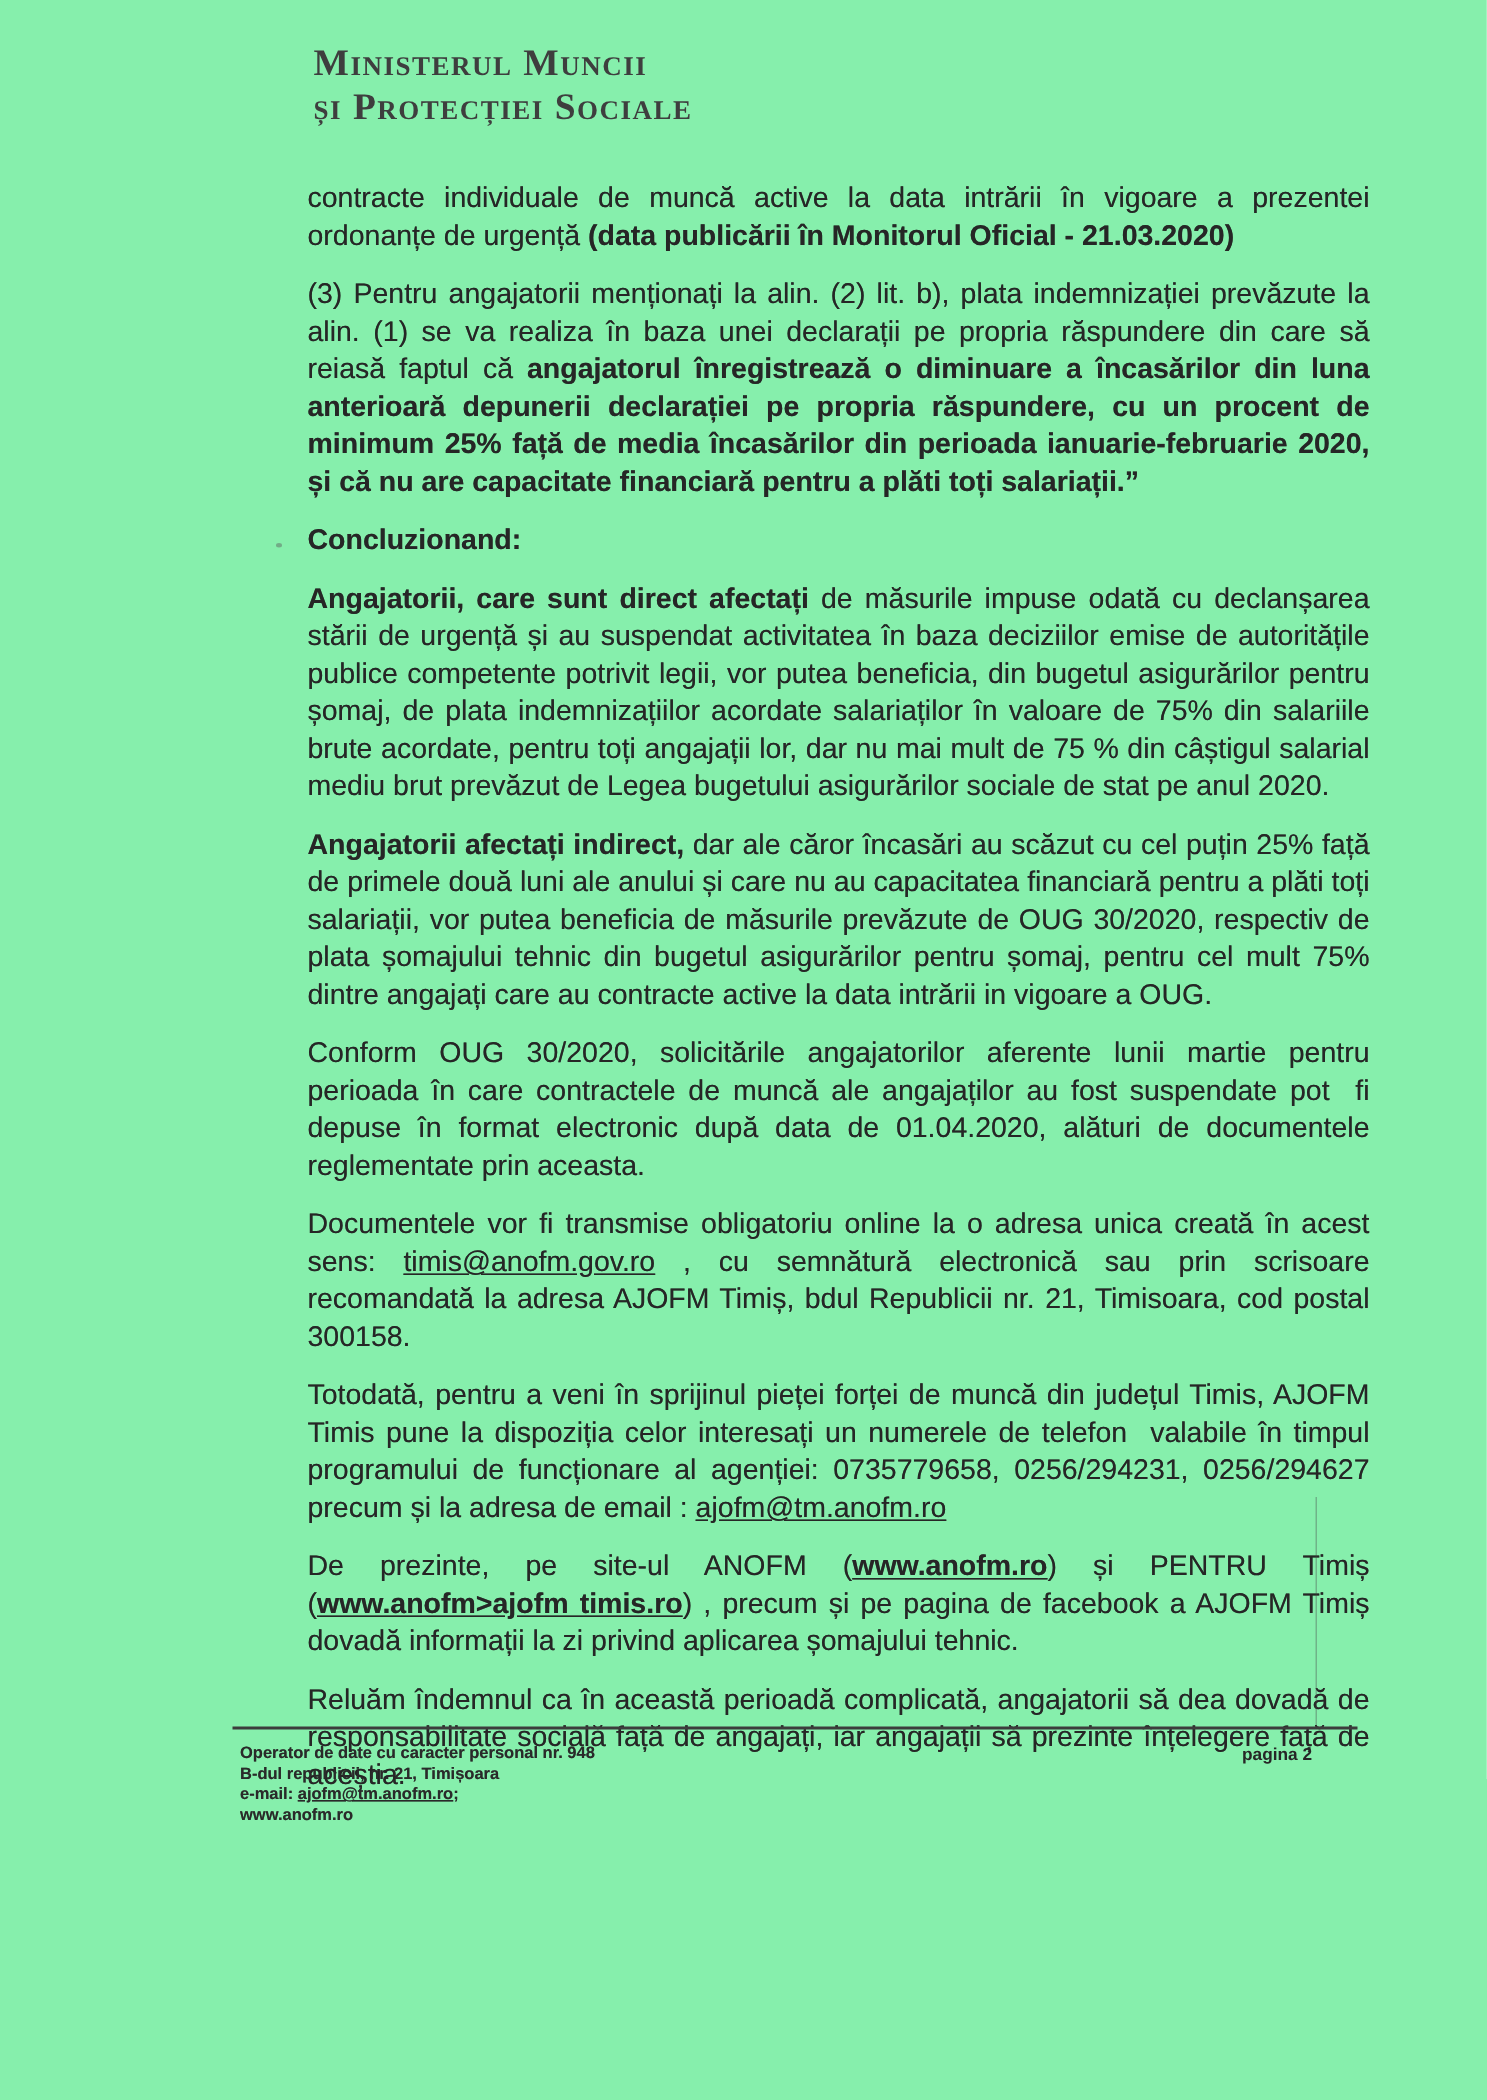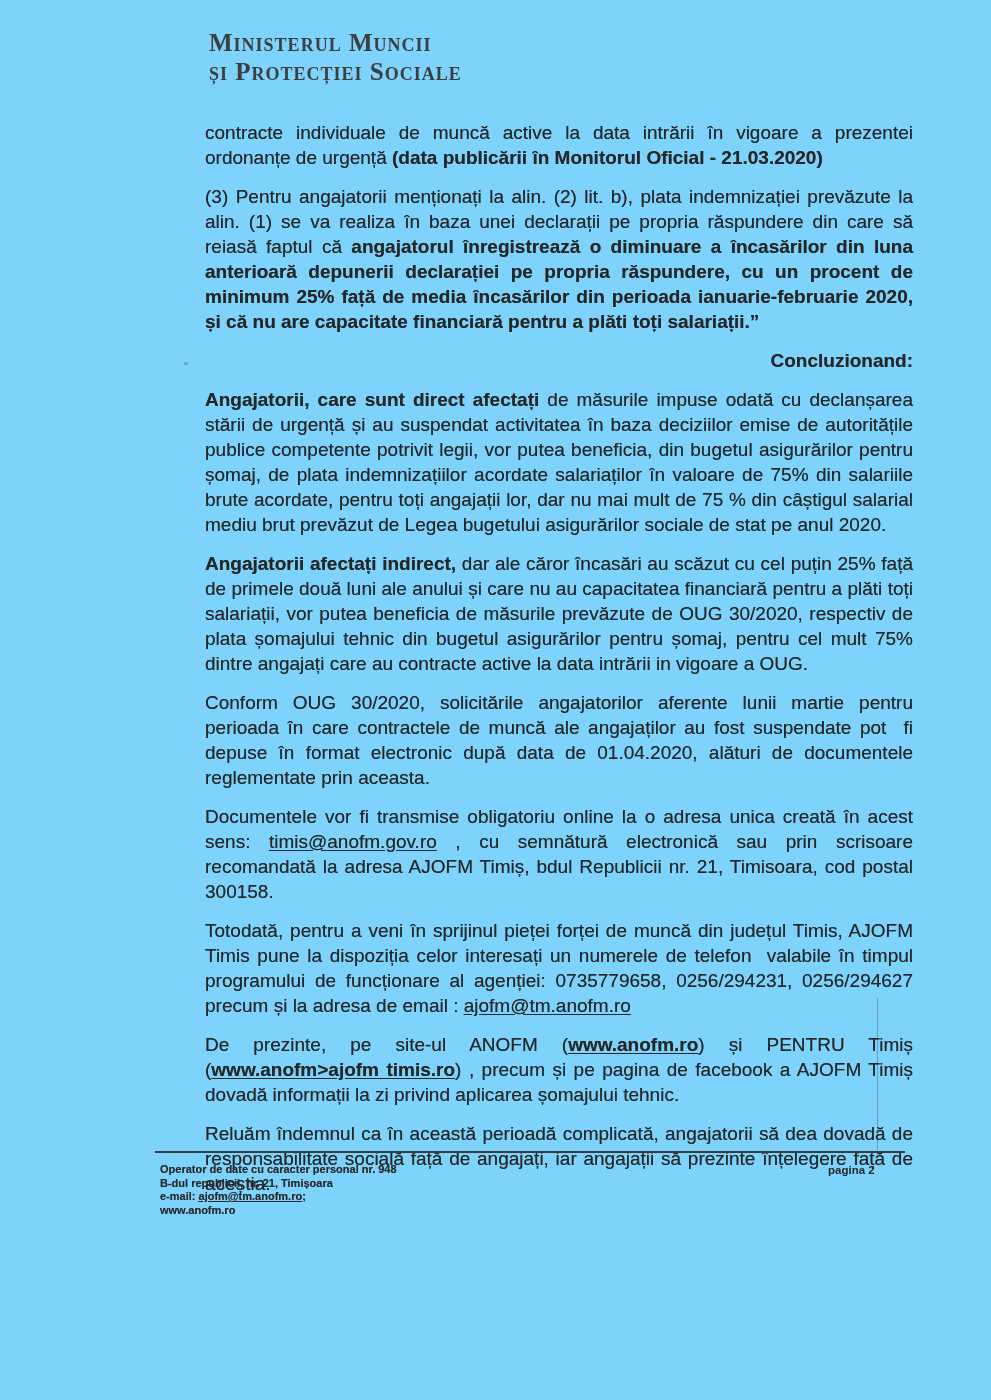--- a/index.html
+++ b/index.html
@@ -7,21 +7,21 @@
   body {
     width: 991px; height: 1400px;
     background: #ffffff;
     font-family: "Liberation Sans", sans-serif;
     color: #2b2b2b;
     position: relative;
     overflow: hidden;
   }
   .page {
     position: absolute; inset: 0;
-    background: #7dd3fc;
+    background: #86efac;
   }
   .ministry {
     position: absolute; left: 209px; top: 28px;
     font-family: "Liberation Serif", serif;
     font-variant: small-caps;
     font-weight: 600;
     font-size: 25px;
     line-height: 29px;
     letter-spacing: 1px;
     color: #3e3e3e;
@@ -32,21 +32,21 @@
   .content p {
     margin: 0 0 14px 0;
     font-size: 19px;
     line-height: 25px;
     text-align: justify;
     color: #262626;
     text-shadow: 0 0 0.4px rgba(20,20,20,0.55);
   }
   .content p.heading {
     font-weight: 700;
-    text-align: right;
+    text-align: left;
   }
   .content .b { font-weight: 700; }
   .content .u { text-decoration: underline; text-underline-offset: 2px; }
   .footer-rule {
     position: absolute; left: 155px; top: 1151px;
     width: 750px; height: 2px;
     background: #3c3c3c;
   }
   .footer {
     position: absolute; left: 160px; top: 1163px;

